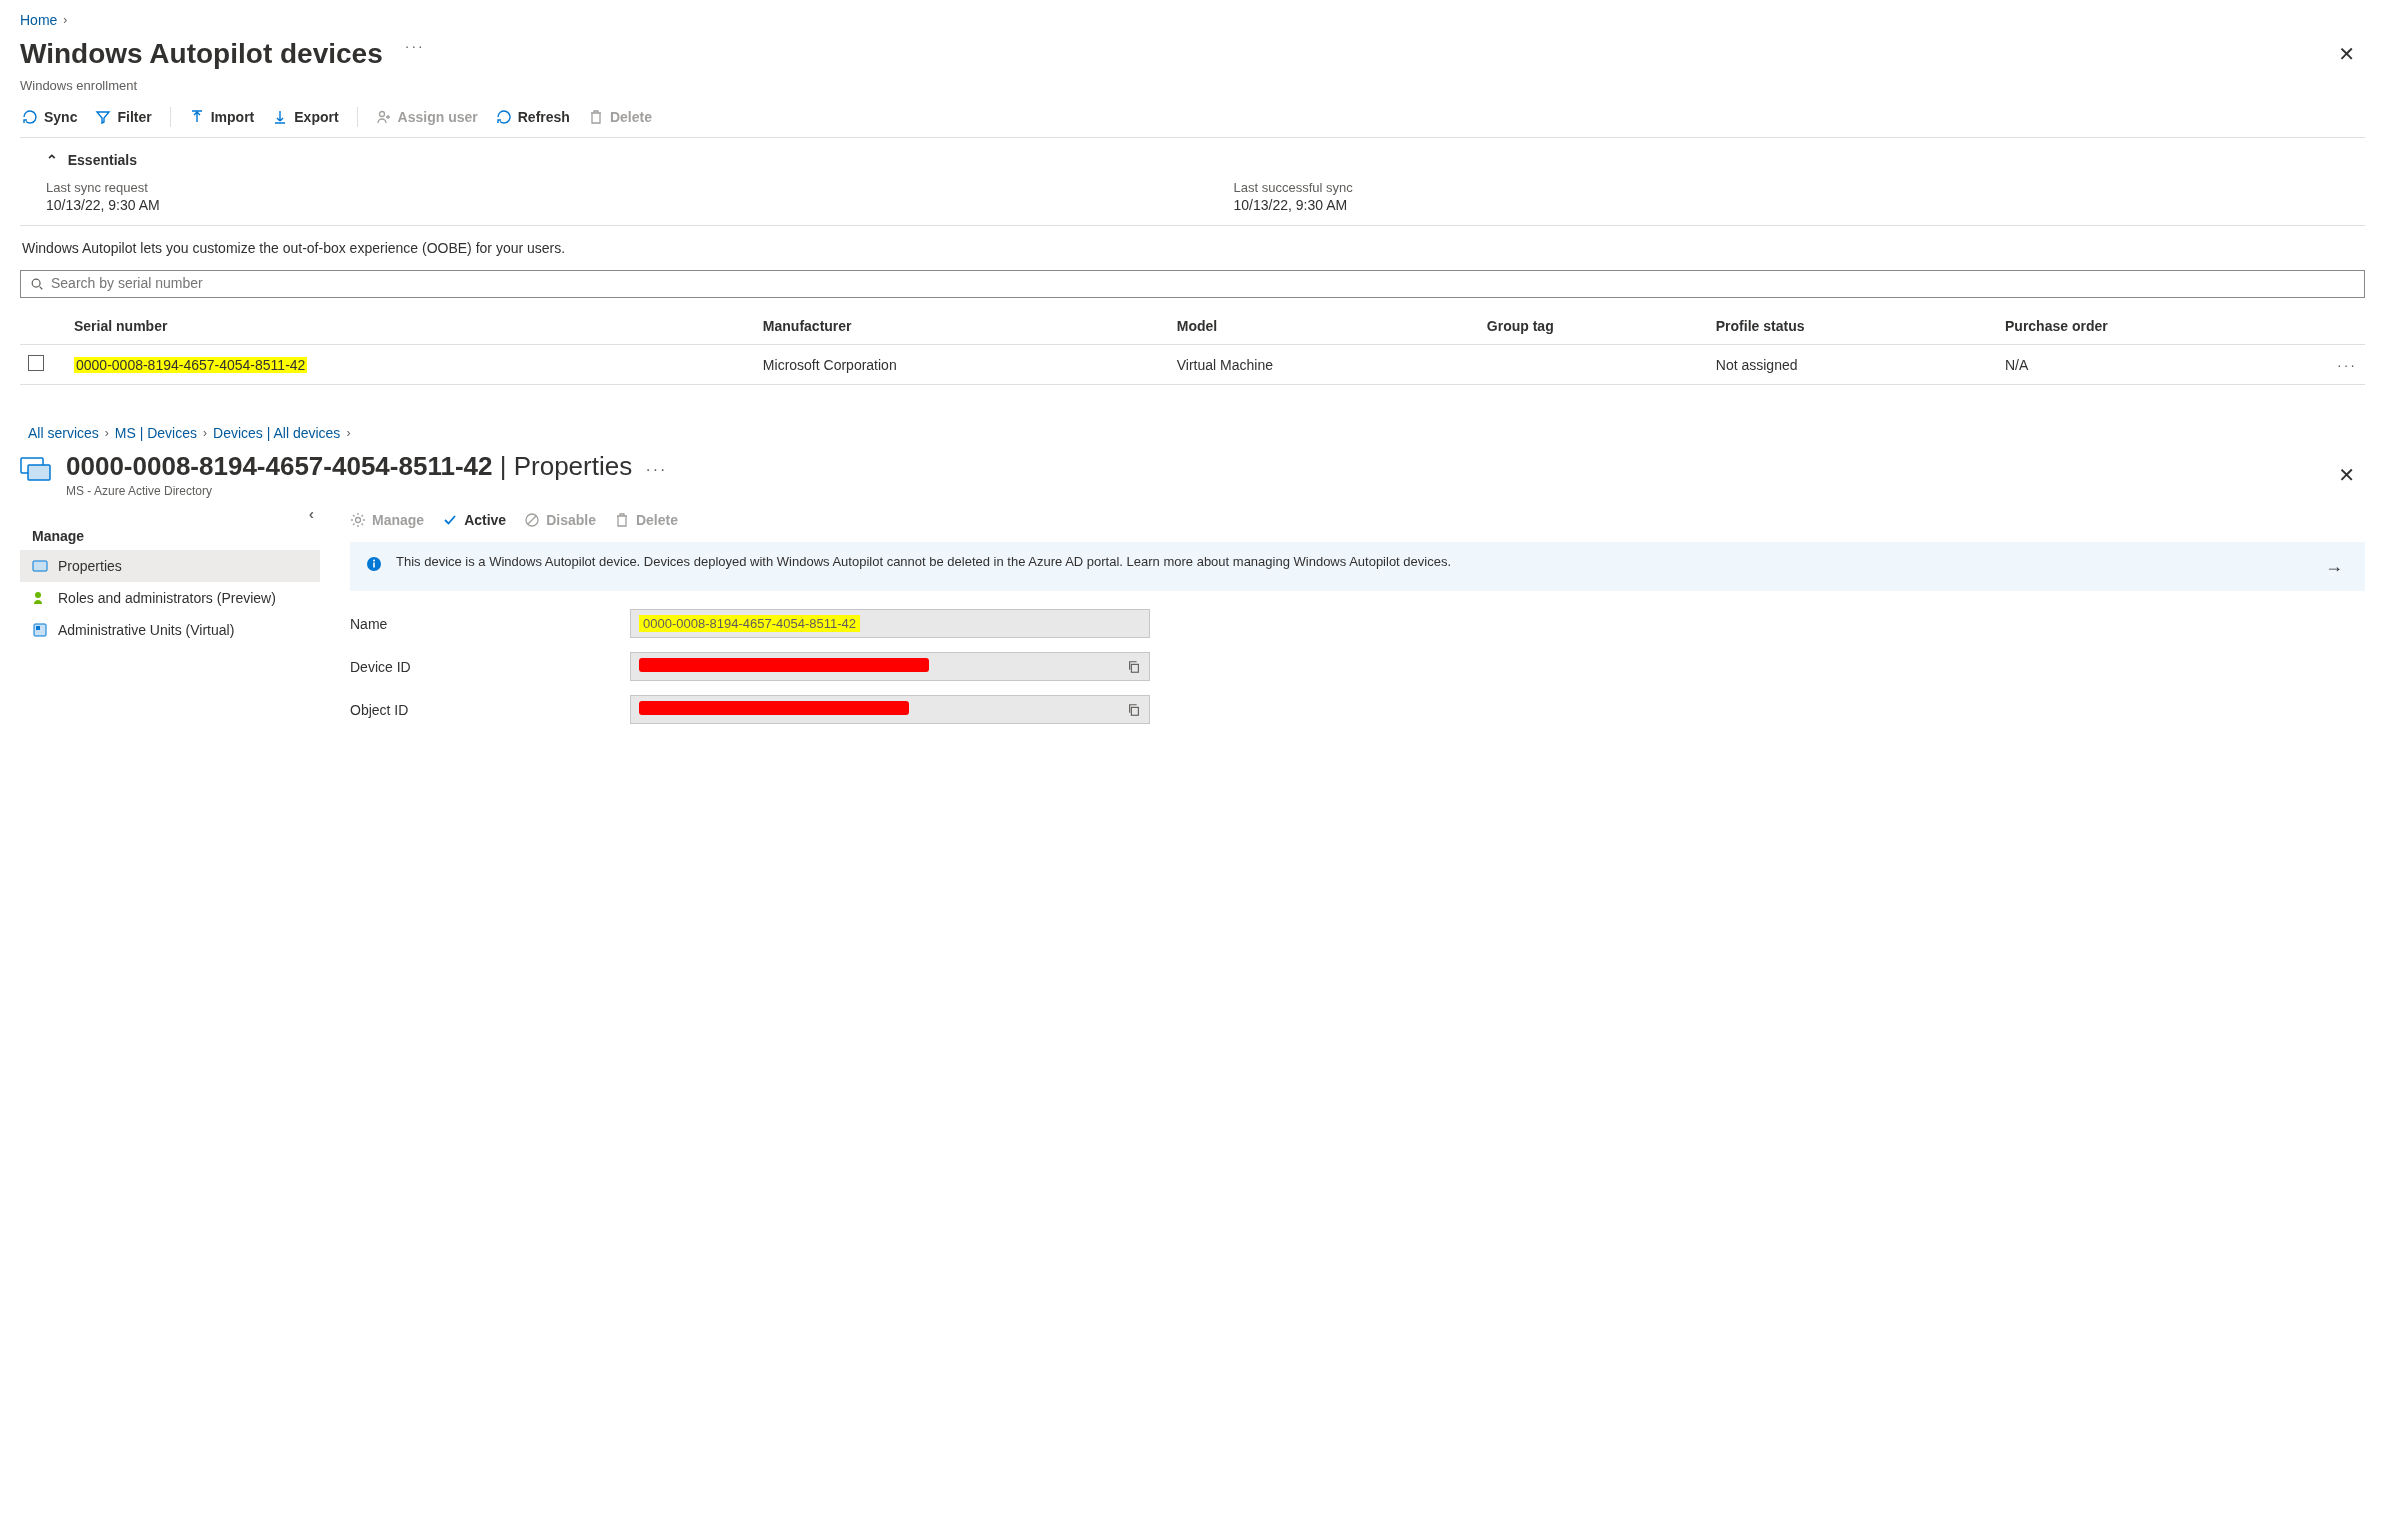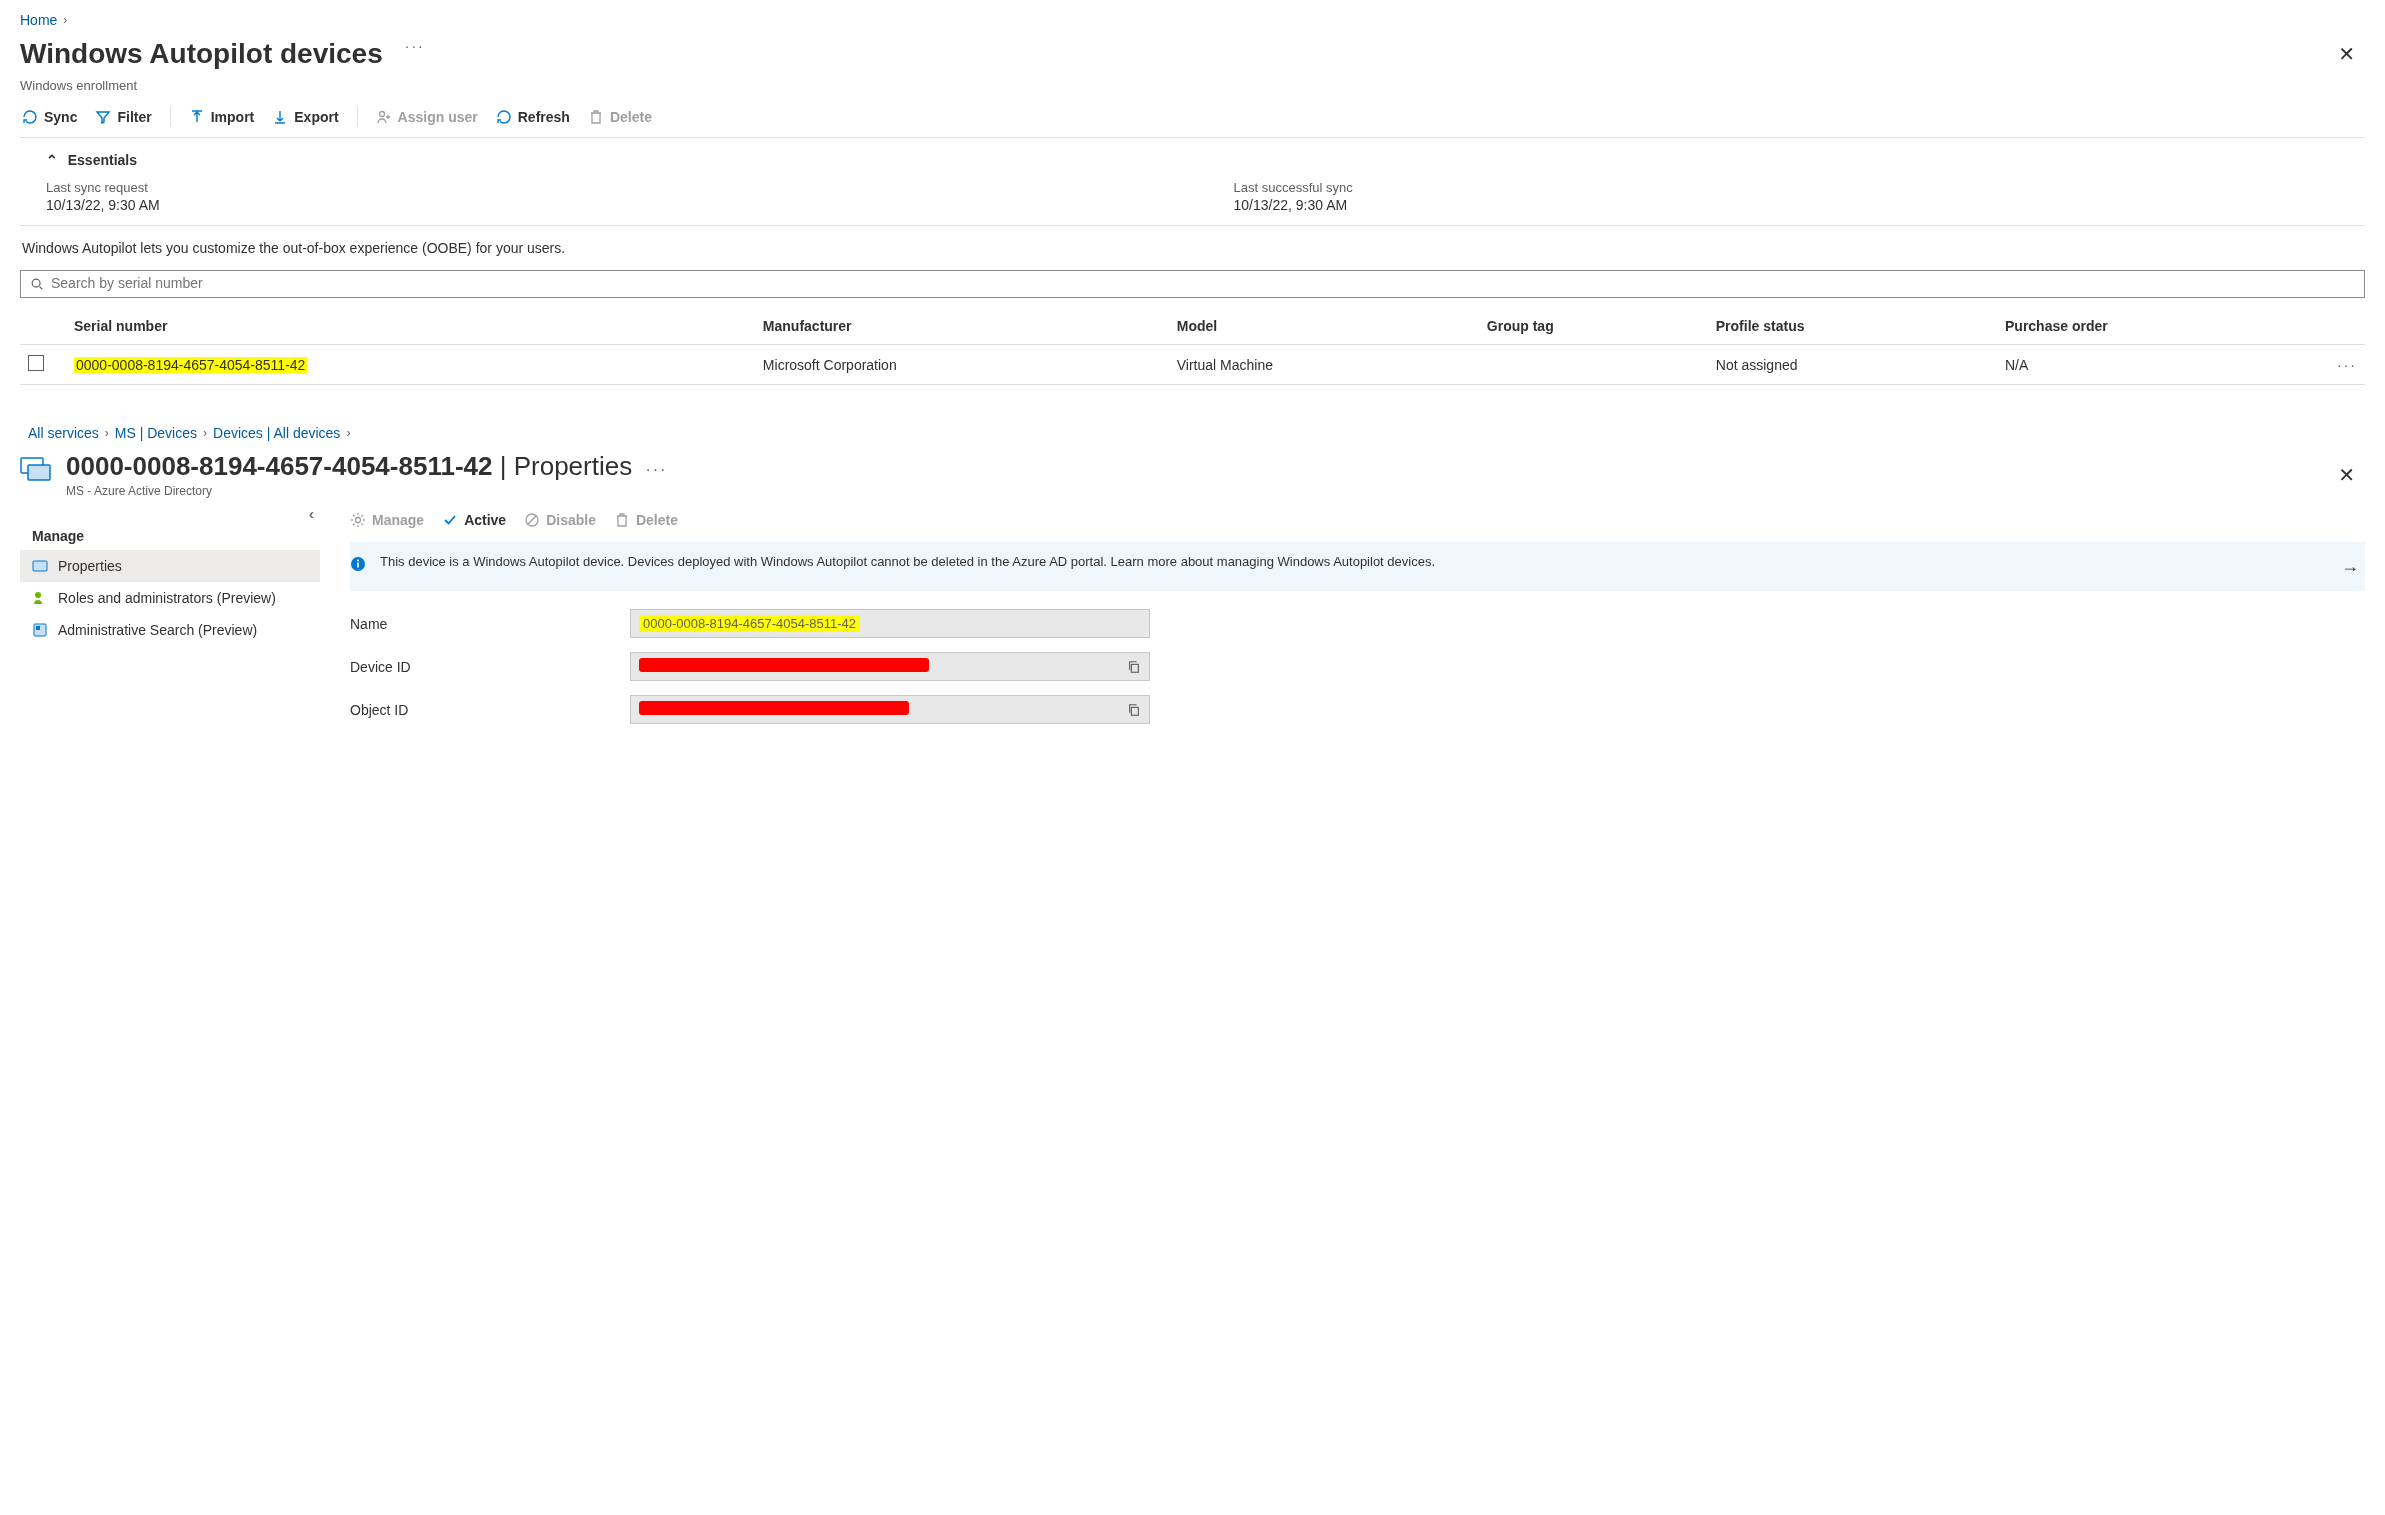--- a/index.html
+++ b/index.html
@@ -80,21 +80,21 @@
   .side-item { display: flex; align-items: center; gap: 10px; padding: 8px 12px; cursor: pointer; font-size: 14px; }
   .side-item.sel { background: #edebe9; }
   .side-ic { width: 16px; height: 16px; flex: none; }
 
   .p2-main { flex: 1; padding-left: 30px; }
   .toolbar2 { display: flex; align-items: center; gap: 18px; padding: 6px 0 14px 0; }
 
   .info-banner {
     display: flex; align-items: flex-start; gap: 14px;
     background: #eff6fc;
-    padding: 12px 0;
+    padding: 12px 16px;
     font-size: 13px;
     color: #323130;
     margin-bottom: 18px;
   }
   .info-ic { width: 16px; height: 16px; flex: none; margin-top: 2px; }
   .info-arrow { font-size: 18px; color: #323130; cursor: pointer; padding: 2px 6px; }
 
   .prop-row { display: flex; align-items: center; margin-bottom: 14px; }
   .prop-label { width: 280px; font-size: 14px; color: #323130; }
   .prop-field {
@@ -275,21 +275,21 @@
             <circle cx="6" cy="5" r="3" fill="#6bb700"></circle>
             <path d="M2 14c0-3 2-4 4-4s4 1 4 4" fill="#6bb700"></path>
           </svg>
         <span>Roles and administrators (Preview)</span>
       </div>
       <div class="side-item">
         <svg class="side-ic" viewBox="0 0 16 16">
             <rect x="2" y="2" width="12" height="12" rx="1" fill="#c7e0f4" stroke="#0078d4"></rect>
             <rect x="4" y="4" width="4" height="4" fill="#0078d4"></rect>
           </svg>
-        <span>Administrative Search (Preview)</span>
+        <span>Administrative Units (Virtual)</span>
       </div>
     </div>
 
     <div class="p2-main">
       <div class="toolbar2">
         <div class="tool disabled">
           <svg viewBox="0 0 16 16" fill="none" stroke="#a19f9d" stroke-width="1.3">
               <circle cx="8" cy="8" r="2.5"></circle>
               <path d="M8 1v2M8 13v2M1 8h2M13 8h2M3 3l1.5 1.5M11.5 11.5L13 13M3 13l1.5-1.5M11.5 4.5L13 3"></path>
             </svg>

